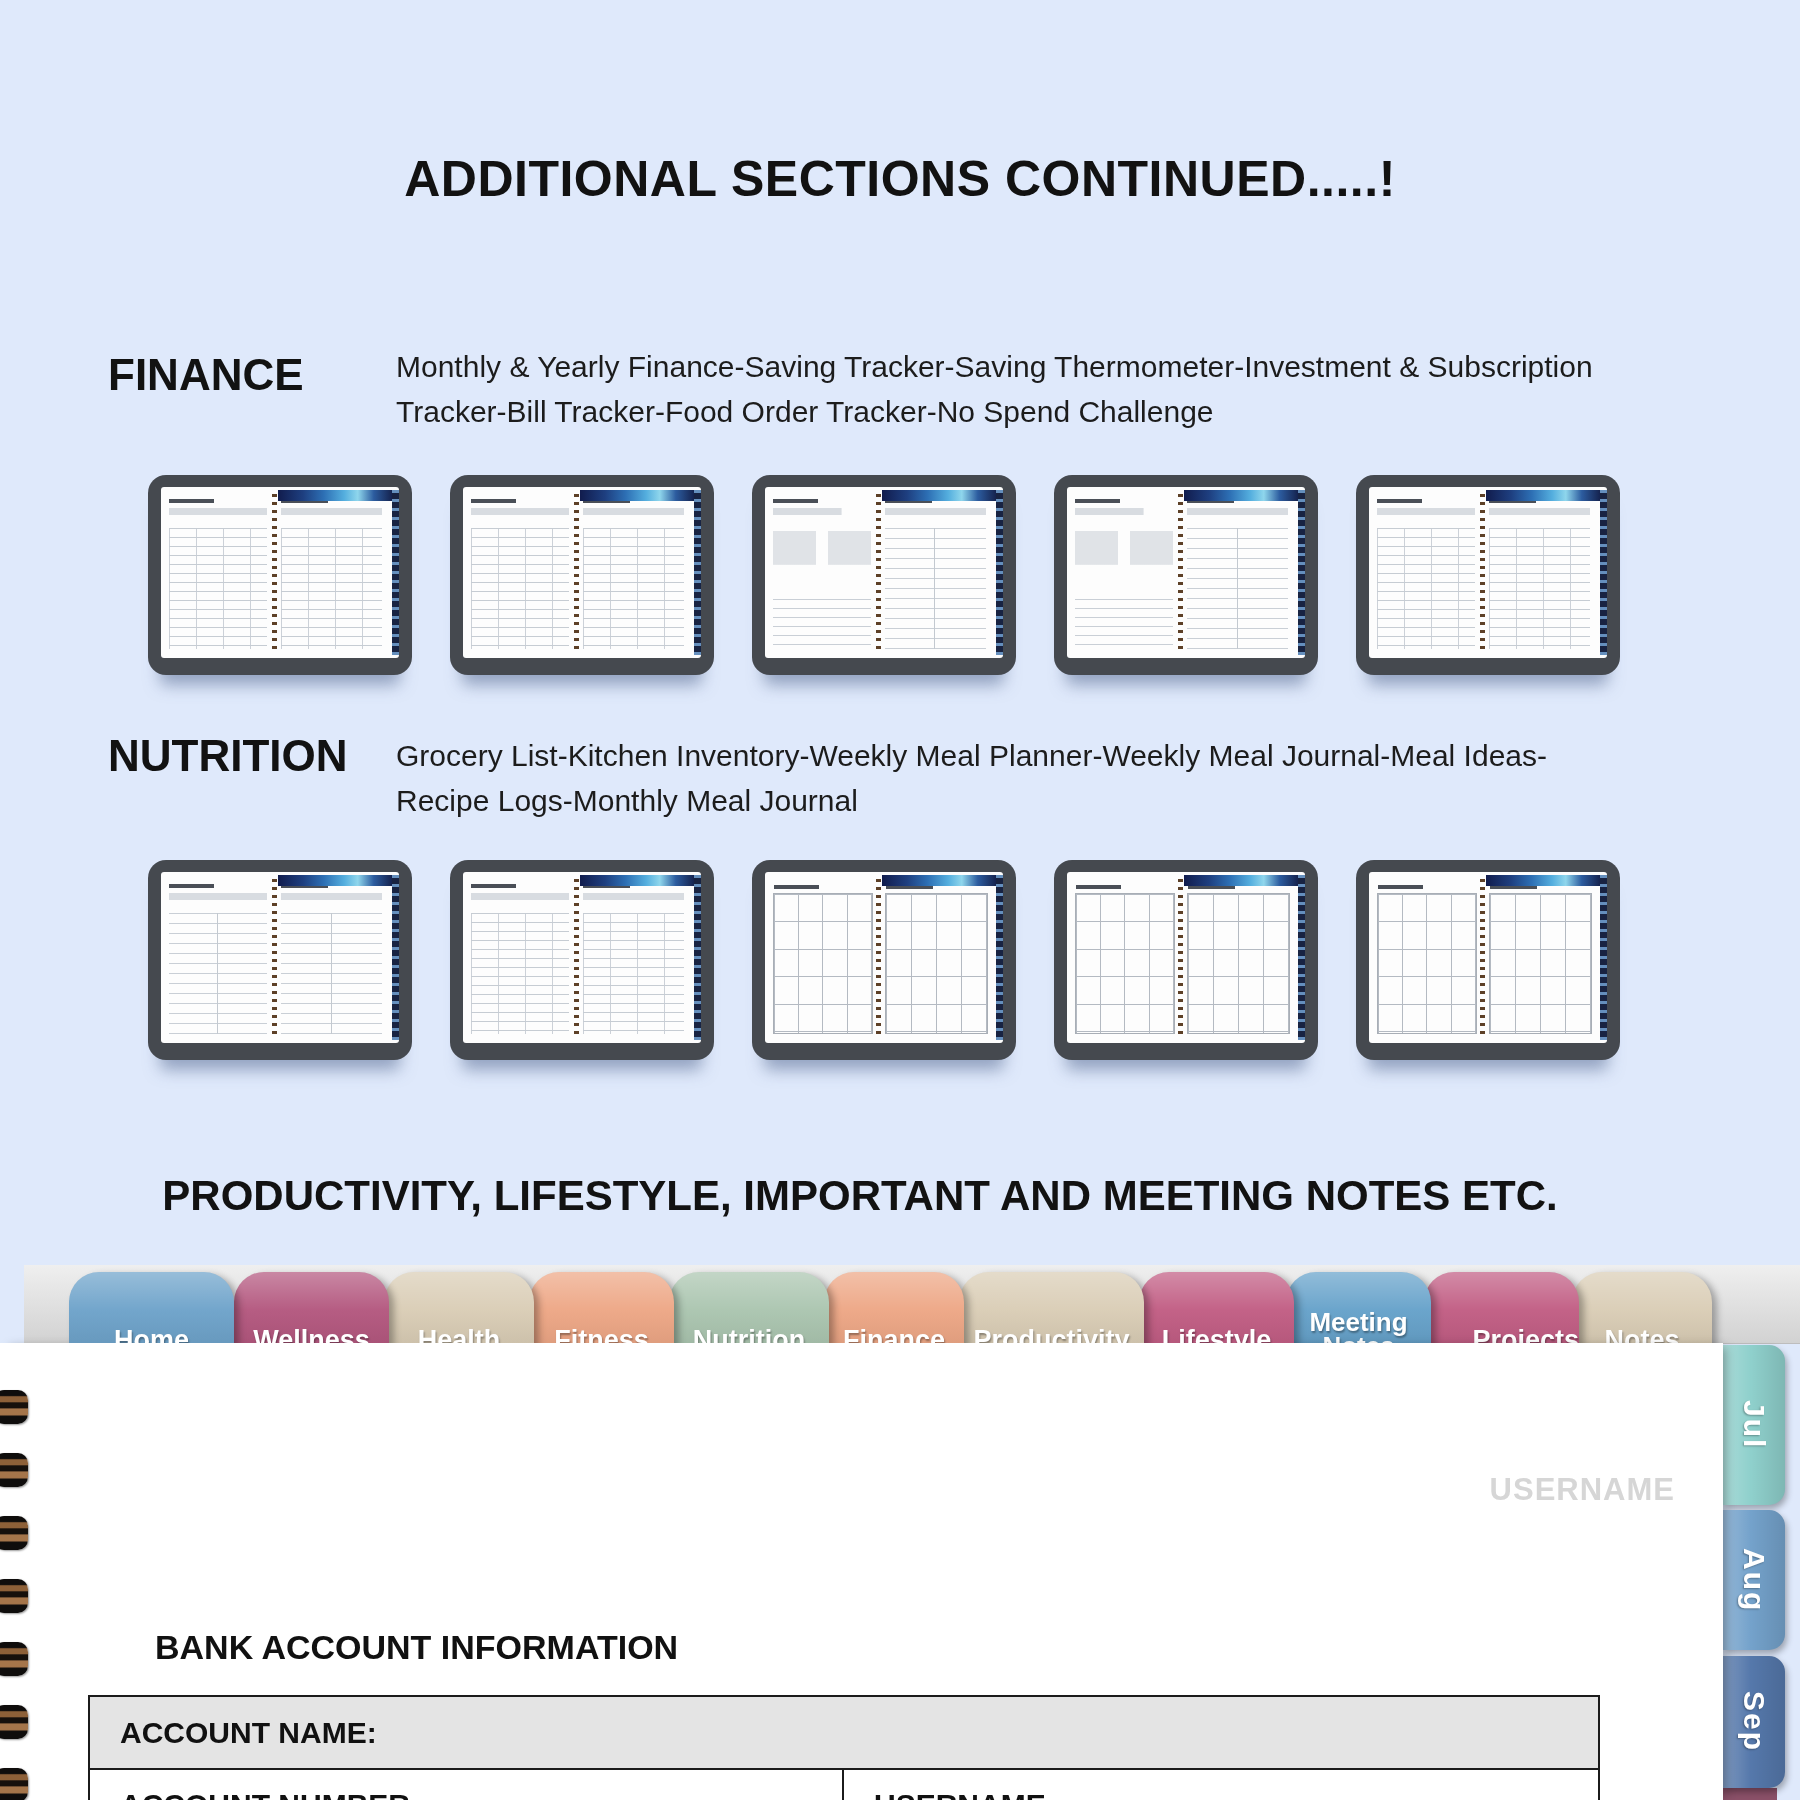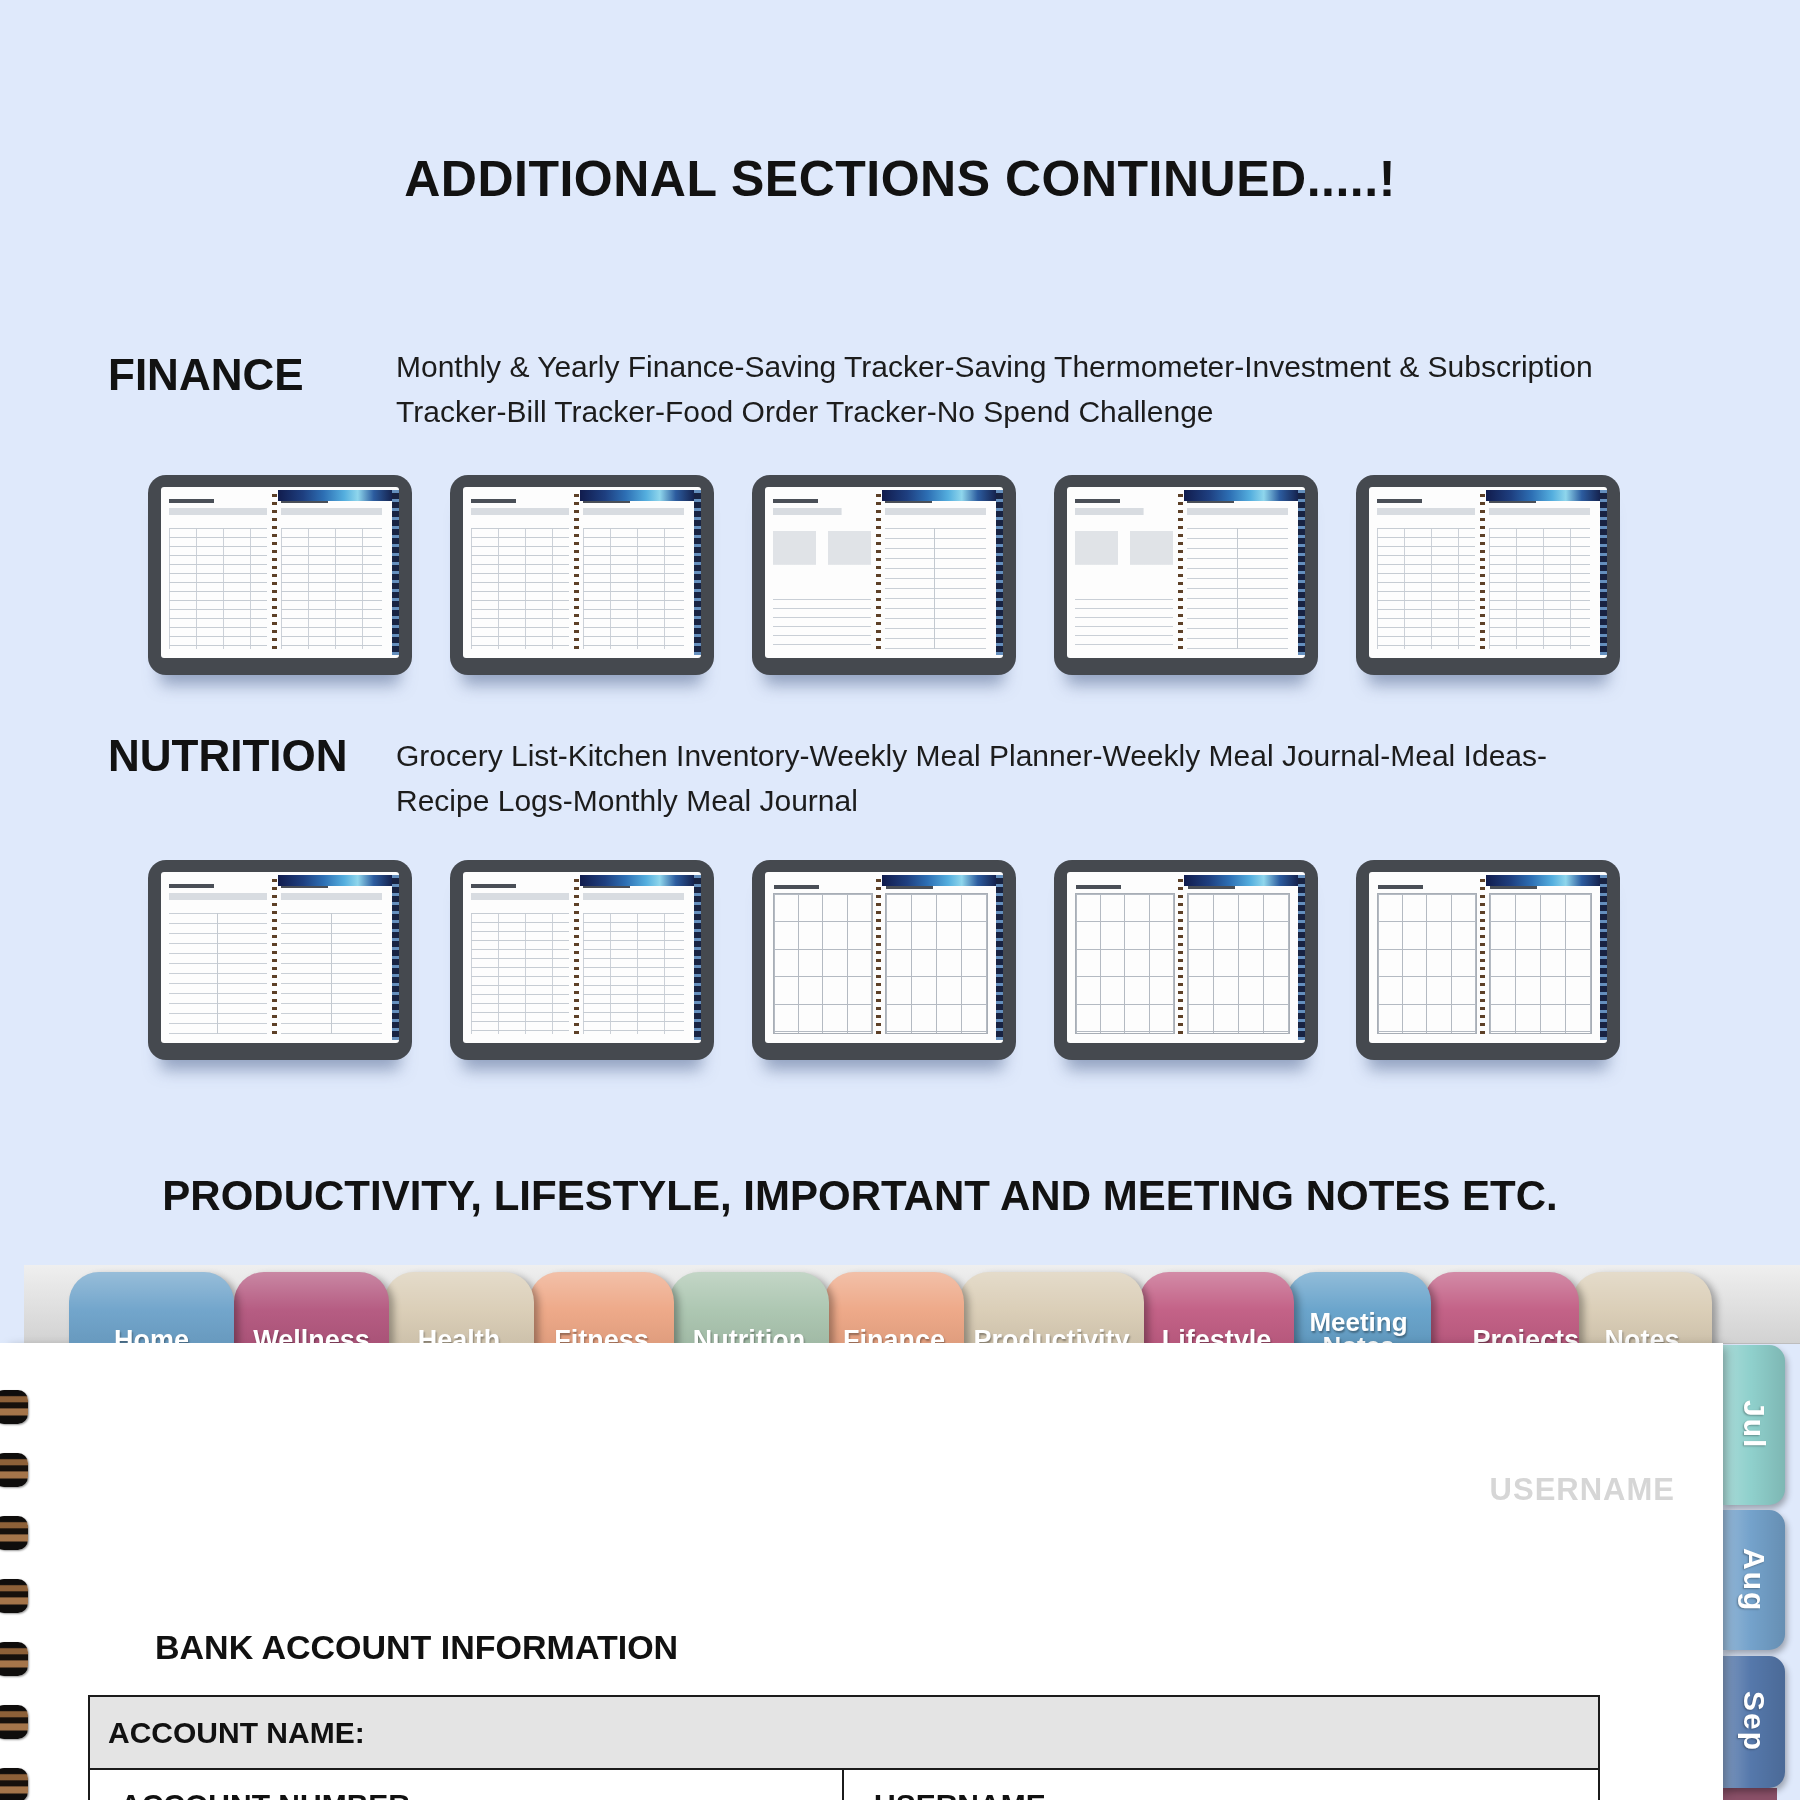--- a/index.html
+++ b/index.html
@@ -81,21 +81,21 @@
 
   
   .page{position:absolute;left:0;top:1343px;width:1723px;height:457px;background:#ffffff;
         box-shadow:6px 0 10px -4px rgba(0,0,0,.35);z-index:3;}
   .watermark{position:absolute;left:1475px;top:1472px;width:200px;text-align:right;
              font-size:31px;font-weight:bold;letter-spacing:1px;color:#d6d6d6;z-index:4;}
   .page-heading{position:absolute;left:155px;top:1628px;font-size:34px;font-weight:bold;color:#111;z-index:4;}
   .acct-table{position:absolute;left:88px;top:1695px;width:1508px;height:140px;
               border:2px solid #1b1b1b;background:#fff;z-index:4;}
   .acct-header{height:71px;background:#e4e4e4;border-bottom:2px solid #1b1b1b;
-               display:flex;align-items:center;padding-left:18px;
+               display:flex;align-items:center;padding-left:30px;
                font-size:30px;font-weight:bold;color:#111;}
   .acct-row{display:flex;height:65px;}
   .acct-cell{font-size:30px;font-weight:bold;color:#111;padding:18px 0 0 30px;box-sizing:border-box;}
   .cell-left{width:754px;border-right:2px solid #1b1b1b;}
   .cell-right{flex:1;}
 
   
   .ring{position:absolute;left:-6px;width:34px;height:34px;border-radius:10px;z-index:5;
         background:linear-gradient(180deg,#0f0d0c 0 16%,#8d6038 20% 34%,#16100c 38% 52%,#a5754a 56% 72%,#0f0d0c 78% 100%);
         box-shadow:1px 1px 2px rgba(0,0,0,.4);}

